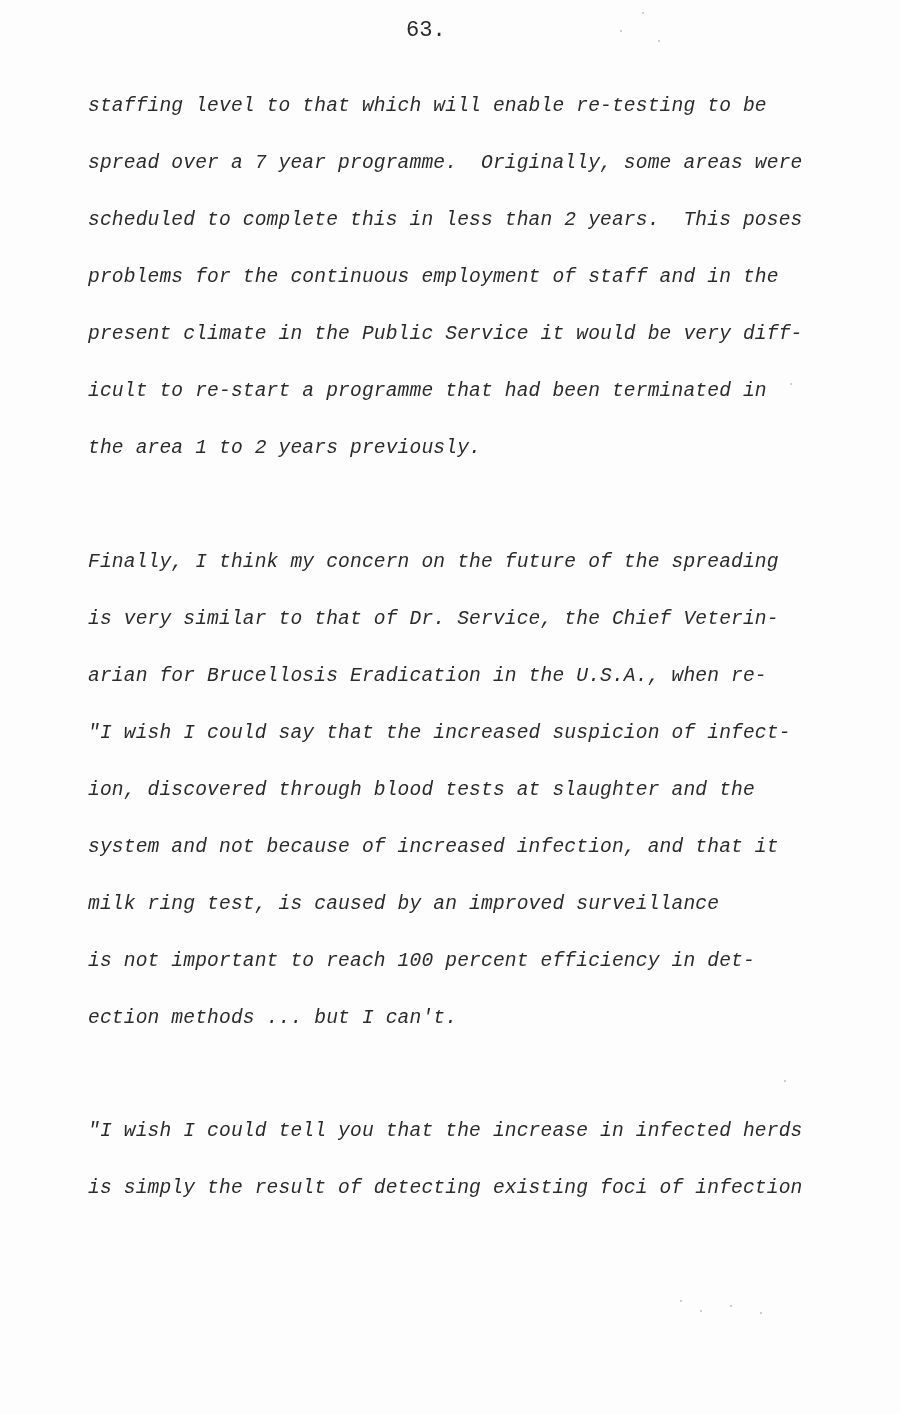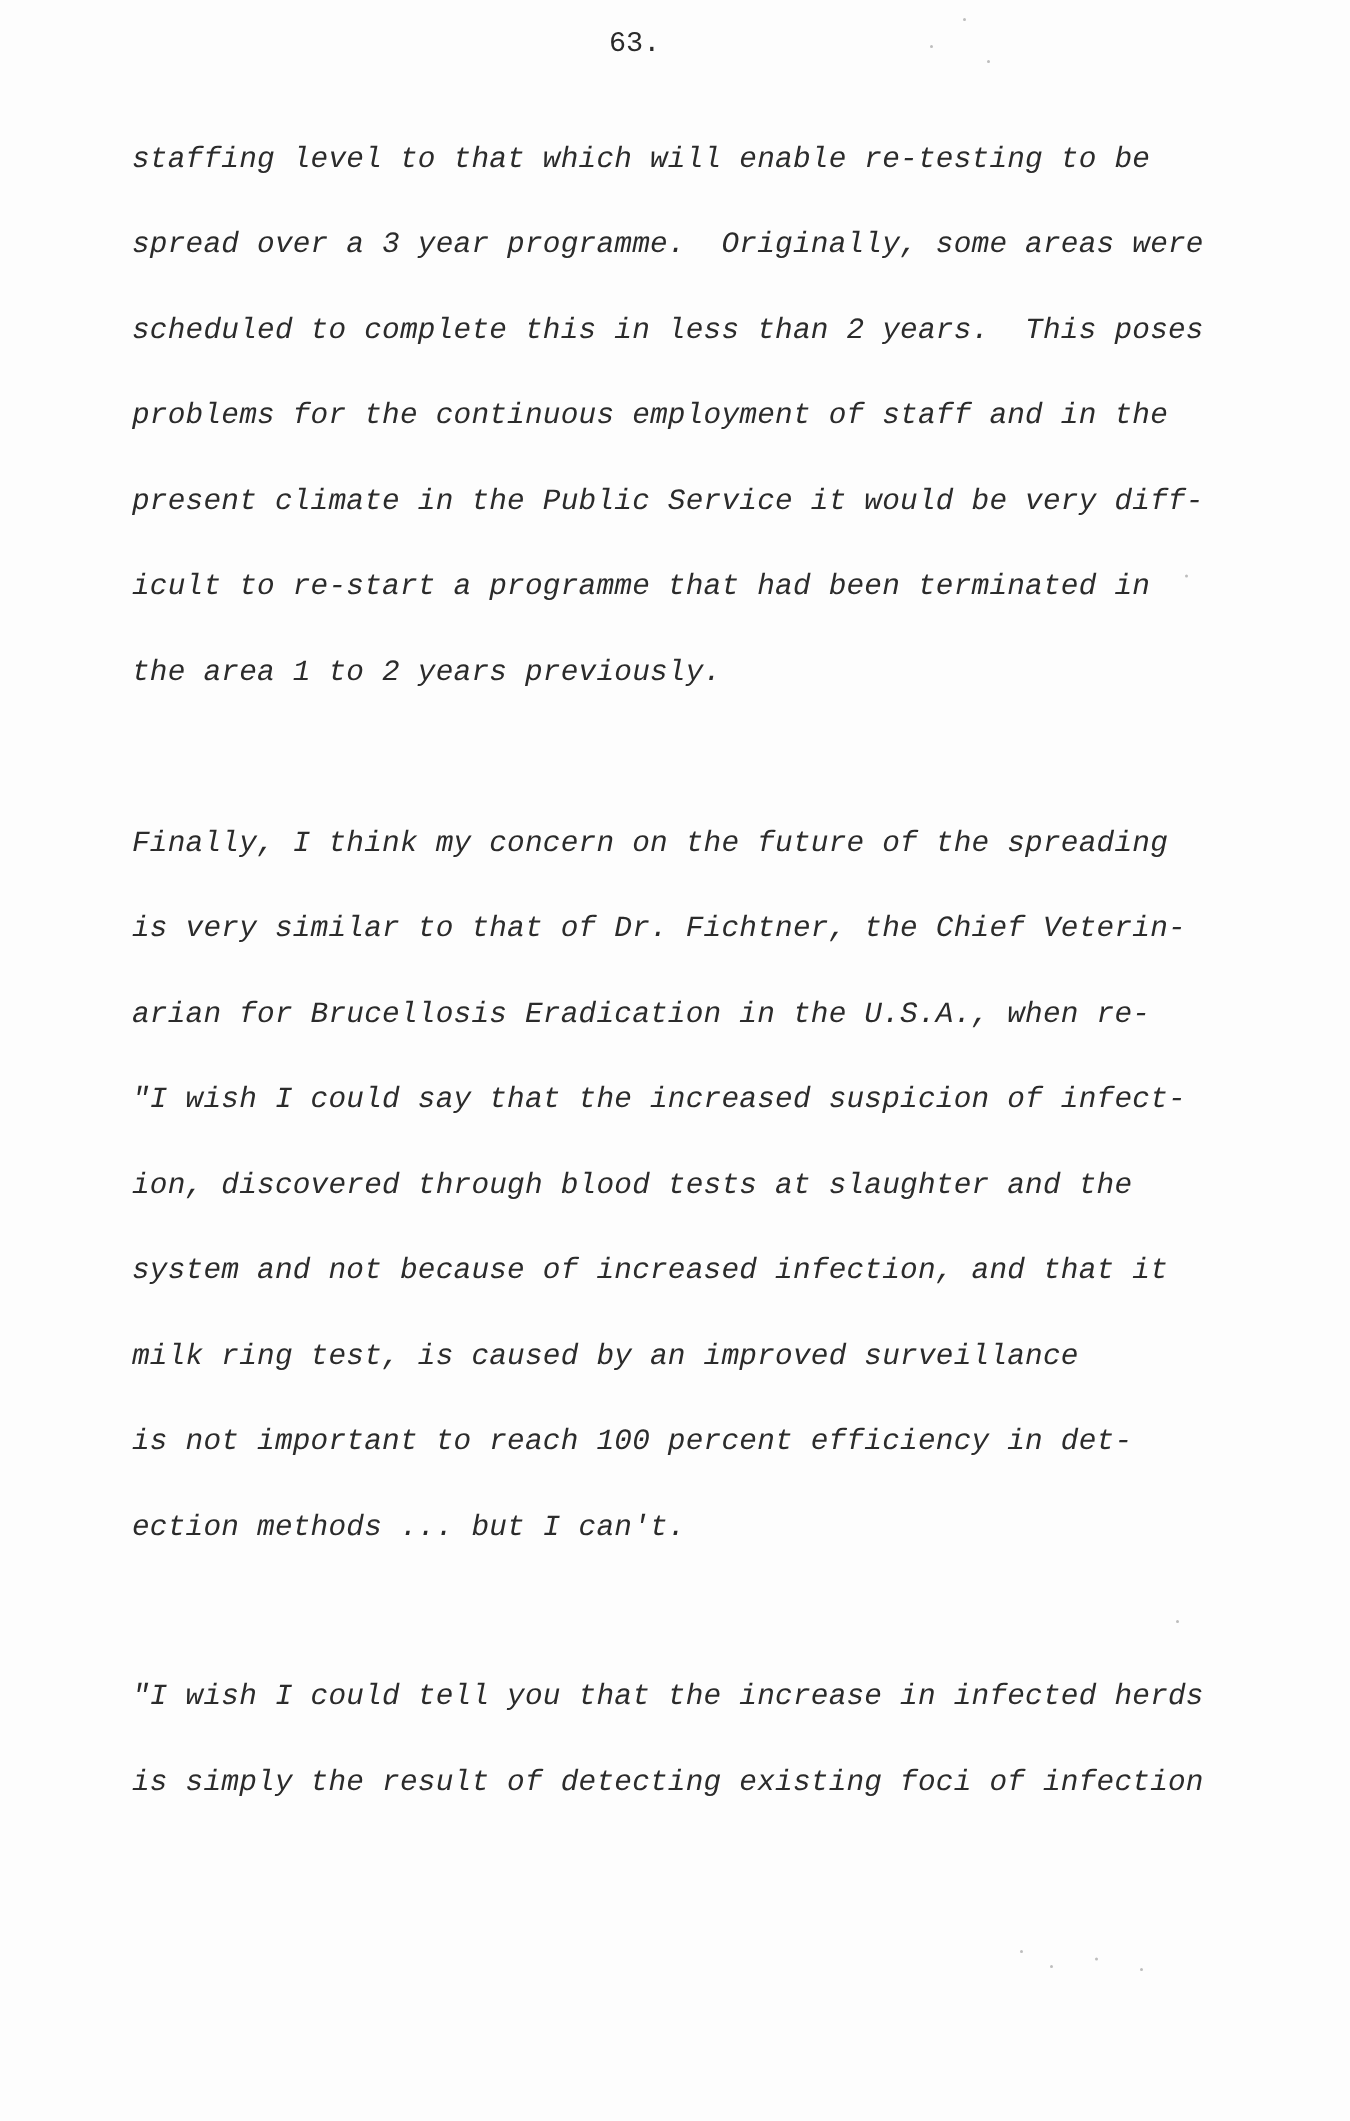--- a/index.html
+++ b/index.html
@@ -4,21 +4,21 @@
   <style>
     html, body { margin: 0; padding: 0; background: #ffffff; }
     body { width: 900px; height: 1414px; position: relative; overflow: hidden; }
     .page {
       position: absolute; left: 0; top: 0; width: 900px; height: 1414px;
       background: #fdfdfd;
     }
     .page-number {
       position: absolute; left: 406px; top: 18px;
       font-family: "Liberation Mono", "DejaVu Sans Mono", monospace;
-      font-size: 19px; color: #2a2a2a;
+      font-size: 22px; color: #2a2a2a;
     }
     .body-text {
       position: absolute; left: 88px; top: 59px; width: 720px;
       font-family: "Liberation Mono", "DejaVu Sans Mono", monospace;
       font-size: 19.6px; line-height: 19px; color: #2b2b2b;
       letter-spacing: 0.15px;
     }
     .para { margin: 0 0 18.5px 0; white-space: pre; font-style: italic; }
     .line { display: block; height: 19px; }
     .speck {
@@ -27,31 +27,31 @@
   </style>
 </head>
 <body>
 
 <div class="page">
   <div class="page-number">63.</div>
 
   <div class="body-text">
     <div class="para">
       <span class="line">staffing level to that which will enable re-testing to be</span>
-      <span class="line">spread over a 3 year programme.  Originally, some areas were</span>
+      <span class="line">spread over a 7 year programme.  Originally, some areas were</span>
       <span class="line">scheduled to complete this in less than 2 years.  This poses</span>
       <span class="line">problems for the continuous employment of staff and in the</span>
       <span class="line">present climate in the Public Service it would be very diff-</span>
       <span class="line">icult to re-start a programme that had been terminated in</span>
       <span class="line">the area 1 to 2 years previously.</span>
     </div>
 
     <div class="para">
       <span class="line">Finally, I think my concern on the future of the spreading</span>
-      <span class="line">is very similar to that of Dr. Fichtner, the Chief Veterin-</span>
+      <span class="line">is very similar to that of Dr. Service, the Chief Veterin-</span>
       <span class="line">arian for Brucellosis Eradication in the U.S.A., when re-</span>
       <span class="line">"I wish I could say that the increased suspicion of infect-</span>
       <span class="line">ion, discovered through blood tests at slaughter and the</span>
       <span class="line">system and not because of increased infection, and that it</span>
       <span class="line">milk ring test, is caused by an improved surveillance</span>
       <span class="line">is not important to reach 100 percent efficiency in det-</span>
       <span class="line">ection methods ... but I can't.</span>
     </div>
 
     <div class="para">

